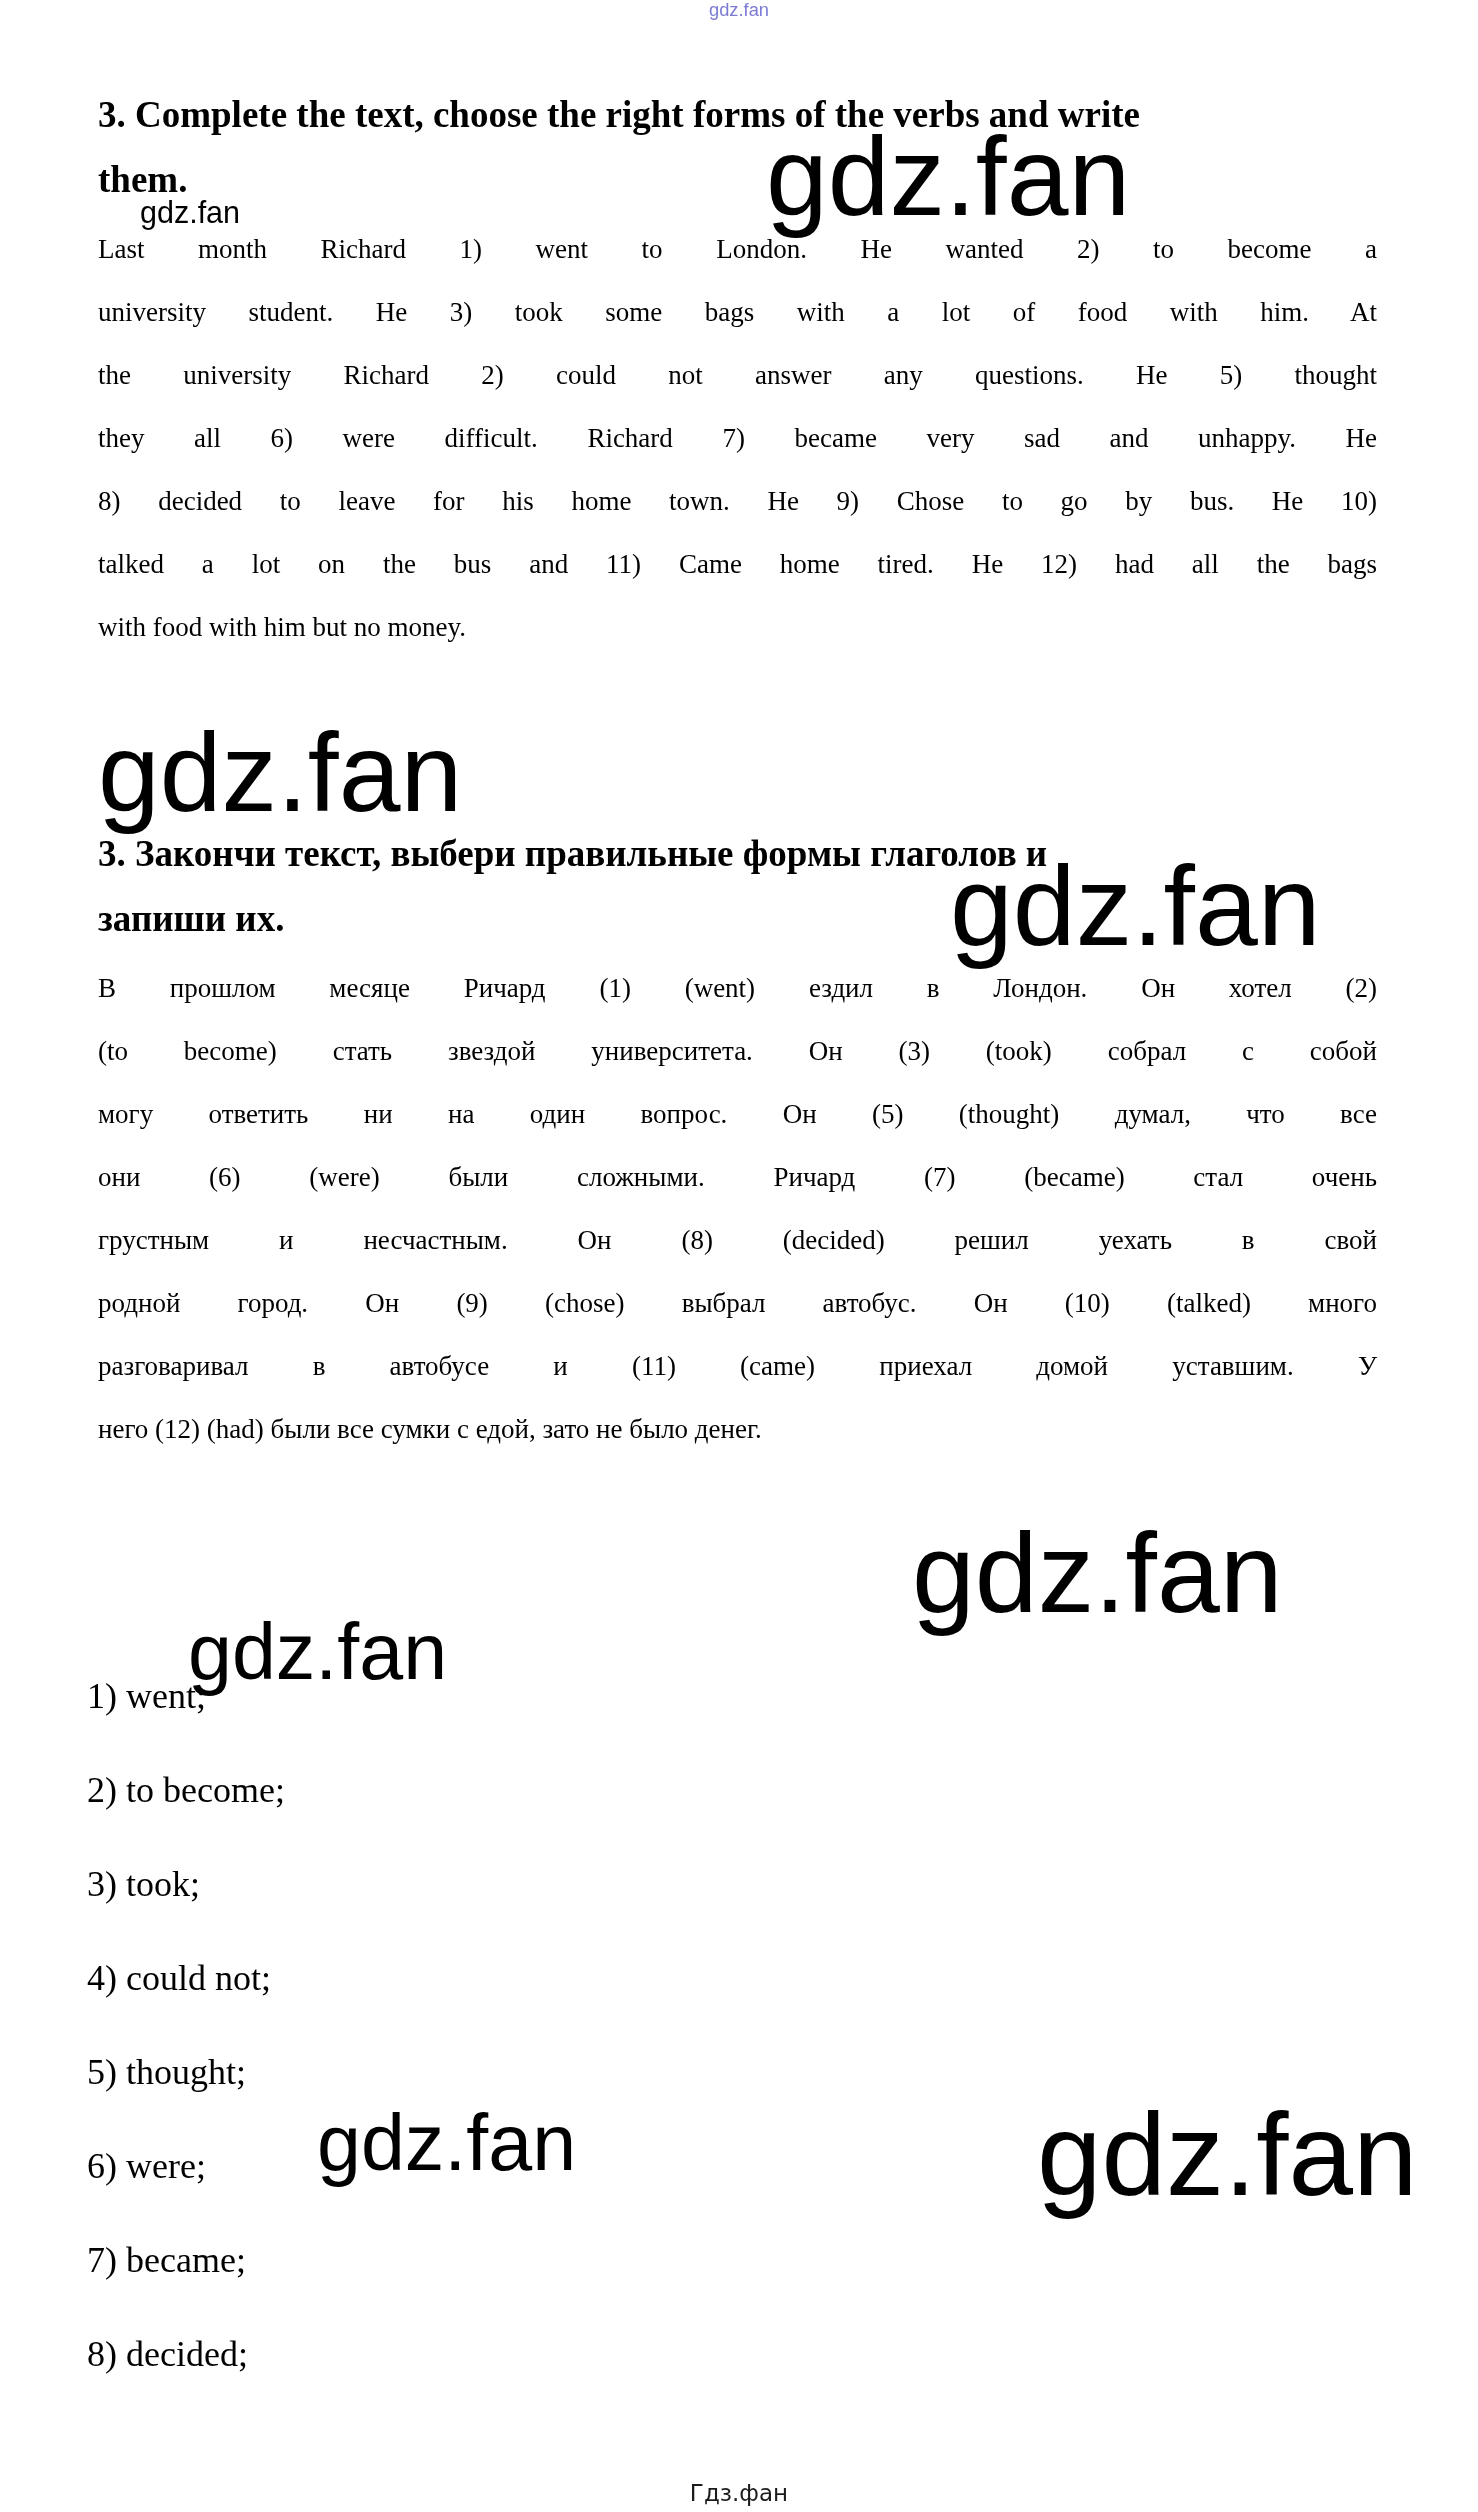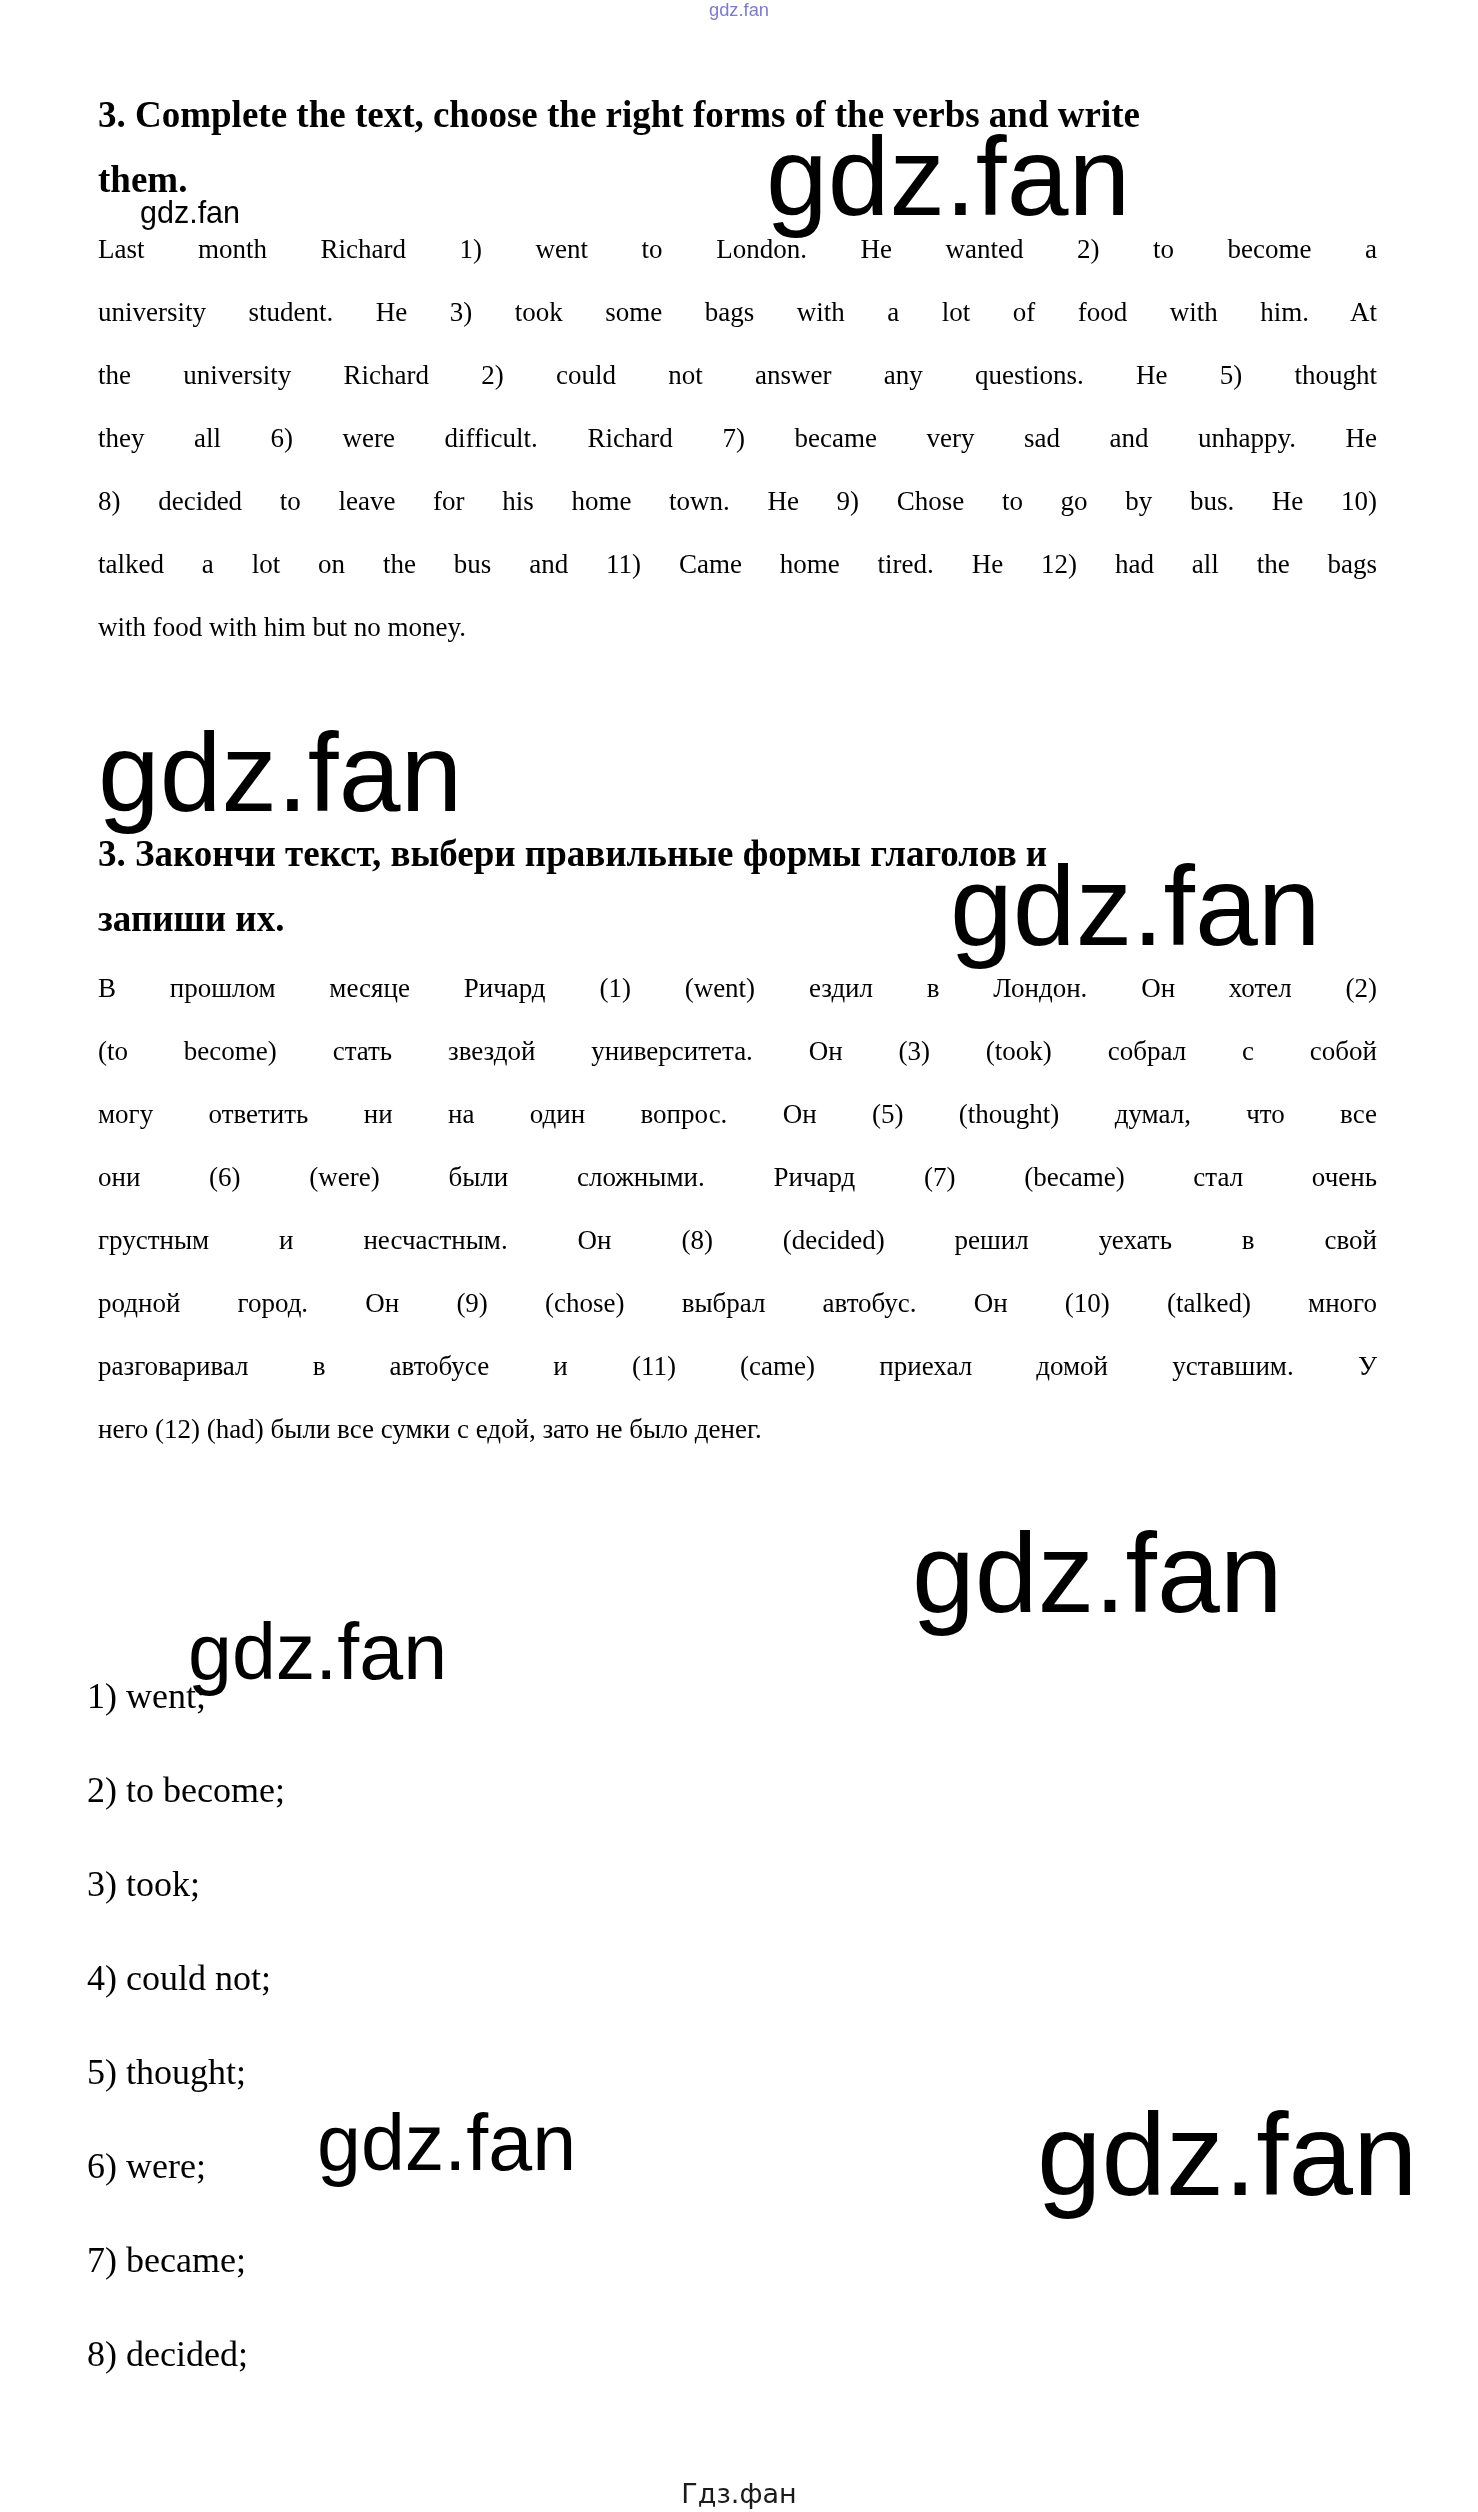--- a/index.html
+++ b/index.html
@@ -59,21 +59,21 @@
   .ln-last { text-align:left; text-align-last:left; }
 
   .answers { position:absolute; left:87px; top:1665px; font-size:36px; }
   .answers .ans { line-height:63px; margin-bottom:31px; white-space:nowrap; }
 
   .footer {
     position:absolute;
     left:0; top:2480px; width:100%;
     text-align:center;
     font-family:"DejaVu Sans", sans-serif;
-    font-size:27px;
+    font-size:23px;
     line-height:27.5px;
     color:var(--footer-color, #1b1b1b);
   }
 </style>
 </head>
 <body>
 
 <div class="page">
 
   <div class="wm wm-top">gdz.fan</div>

